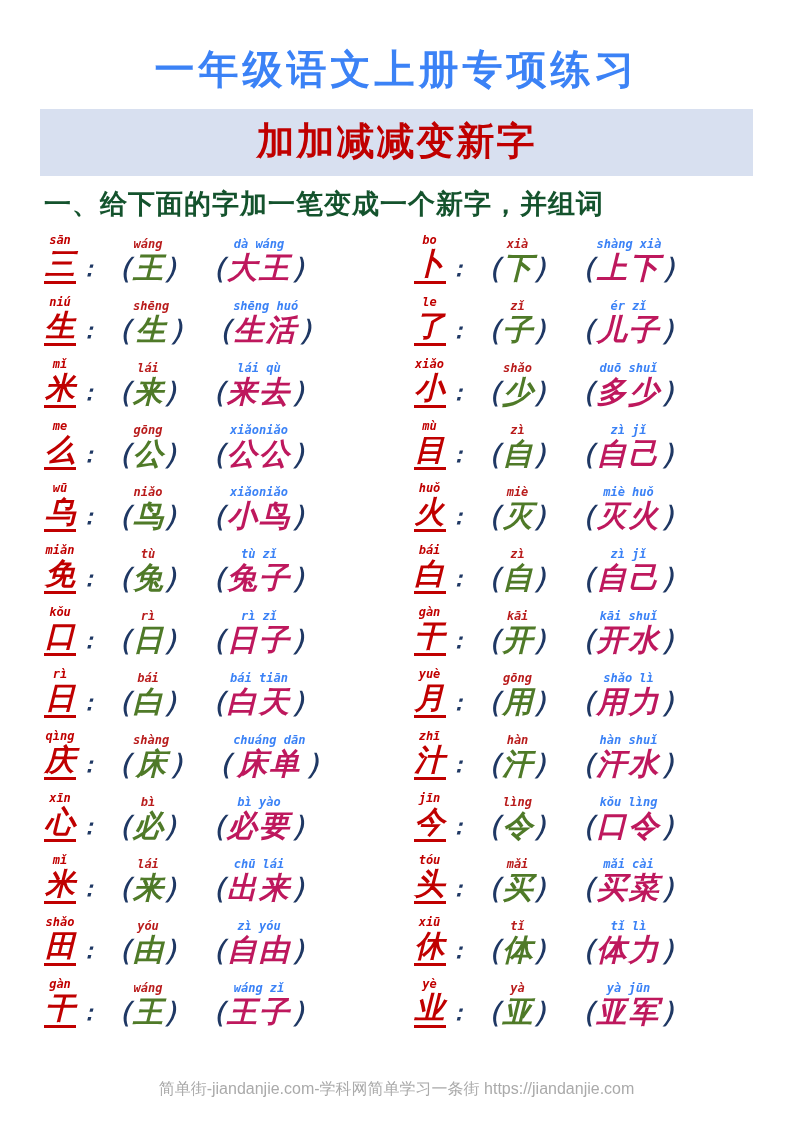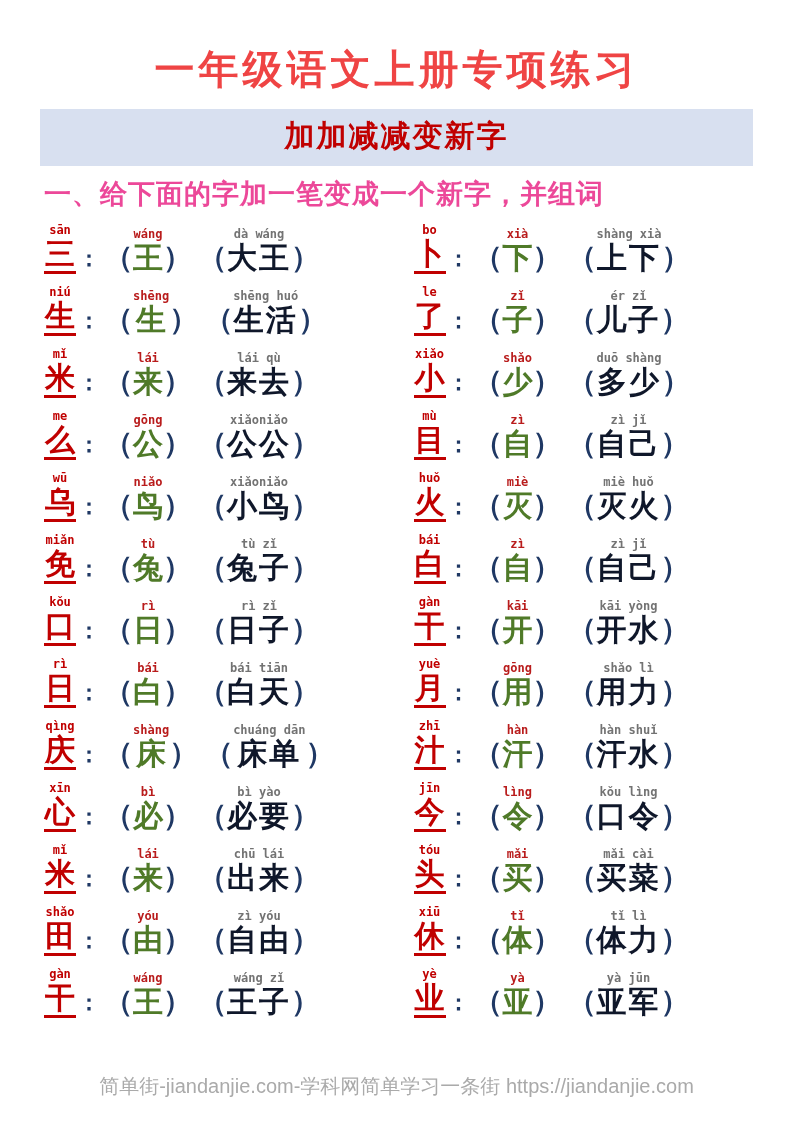--- a/index.html
+++ b/index.html
@@ -3,59 +3,59 @@
 <meta charset="utf-8">
 <style>
   html,body{margin:0;padding:0;}
   body{
     width:793px;height:1122px;overflow:hidden;background:#ffffff;
     font-family:"Liberation Sans",sans-serif;
     display:flex;flex-direction:column;position:relative;
   }
   .page-title{
     margin-top:42px;text-align:center;
-    color:#ef4444;font-size:40px;font-weight:bold;letter-spacing:4px;
+    color:#3b82f6;font-size:40px;font-weight:bold;letter-spacing:4px;
   }
   .banner{
     margin:12px 40px 0 40px;background:#d8e0f0;
     text-align:center;padding:7px 0 9px 0;
   }
-  .banner-text{color:#c00000;font-size:30px;font-weight:bold;letter-spacing:2px;}
+  .banner-text{color:#c00000;font-size:38px;font-weight:bold;letter-spacing:2px;}
   .section-heading{
     margin:10px 40px 4px 44px;
-    color:#ec4899;font-size:27px;font-weight:bold;letter-spacing:1px;
+    color:#14532d;font-size:27px;font-weight:bold;letter-spacing:1px;
   }
   .grid{
     display:grid;grid-template-columns:1fr 1fr;
-    padding:8px 20px 0 44px;column-gap:10px;
+    padding:8px 20px 0 44px;column-gap:10px;font-style:italic;
   }
   .item{
     display:flex;align-items:flex-end;height:50px;margin-bottom:12px;
   }
   .stack{display:inline-flex;flex-direction:column;align-items:center;}
   .py{
     font-family:"DejaVu Sans Mono",monospace;font-weight:bold;
     font-size:12px;line-height:1.15;white-space:pre;
   }
   .py-red{color:#c00000;}
   .py-green{color:#b91c1c;}
-  .py-navy{color:#737373;}
+  .py-navy{color:#3b82f6;}
   .ch{font-size:30px;line-height:1.08;font-weight:bold;white-space:pre;}
   .ch-red{color:#c00000;border-bottom:3px solid #c00000;padding:0 1px 1px 1px;}
   .ch-green{color:#4f7a28;}
-  .ch-navy{color:#0f172a;letter-spacing:2px;}
+  .ch-navy{color:#be185d;letter-spacing:2px;}
   .colon{
     color:#1f3864;font-size:22px;font-weight:bold;
     margin:0 4px 4px 2px;line-height:1;
   }
   .paren{color:#1f3864;font-size:29px;font-weight:bold;line-height:1.1;}
   .group{display:inline-flex;align-items:flex-end;margin-right:6px;}
   .footer{
     margin-top:auto;margin-bottom:22px;text-align:center;
-    color:#aaaaaa;font-size:20px;
+    color:#aaaaaa;font-size:16px;
   }
 </style>
 </head>
 <body>
 
 <div class="page-title">一年级语文上册专项练习</div>
 
 <div class="banner">
   <span class="banner-text">加加减减变新字</span>
 </div>
@@ -188,21 +188,21 @@
       <span class="paren">（</span>
       <span class="stack">
         <span class="py py-green">shǎo</span>
         <span class="ch ch-green">少</span>
       </span>
       <span class="paren">）</span>
     </span>
     <span class="group">
       <span class="paren">（</span>
       <span class="stack">
-        <span class="py py-navy">duō shàng</span>
+        <span class="py py-navy">duō shuǐ</span>
         <span class="ch ch-navy">多少</span>
       </span>
       <span class="paren">）</span>
     </span>
   </div>
     <div class="item">
     <span class="stack">
       <span class="py py-red">me</span>
       <span class="ch ch-red">么</span>
     </span>
@@ -372,21 +372,21 @@
       <span class="paren">（</span>
       <span class="stack">
         <span class="py py-green">kāi</span>
         <span class="ch ch-green">开</span>
       </span>
       <span class="paren">）</span>
     </span>
     <span class="group">
       <span class="paren">（</span>
       <span class="stack">
-        <span class="py py-navy">kāi yòng</span>
+        <span class="py py-navy">kāi shuǐ</span>
         <span class="ch ch-navy">开水</span>
       </span>
       <span class="paren">）</span>
     </span>
   </div>
     <div class="item">
     <span class="stack">
       <span class="py py-red">rì</span>
       <span class="ch ch-red">日</span>
     </span>

